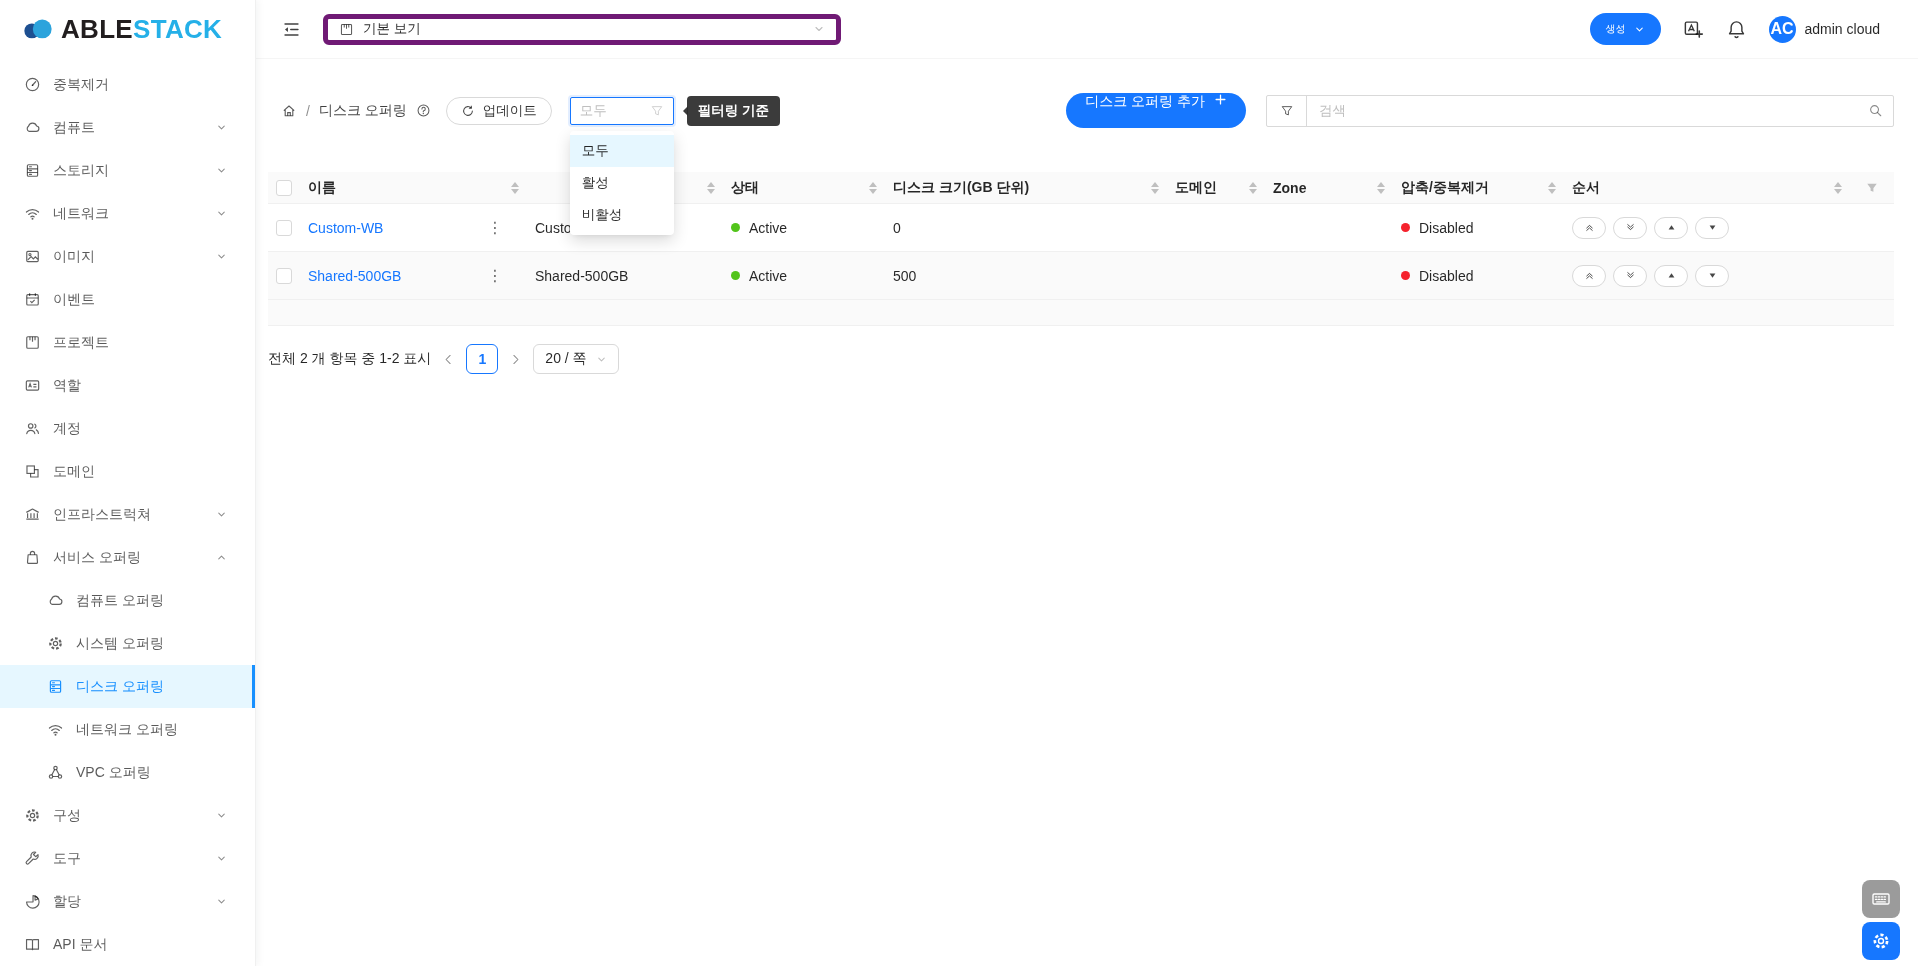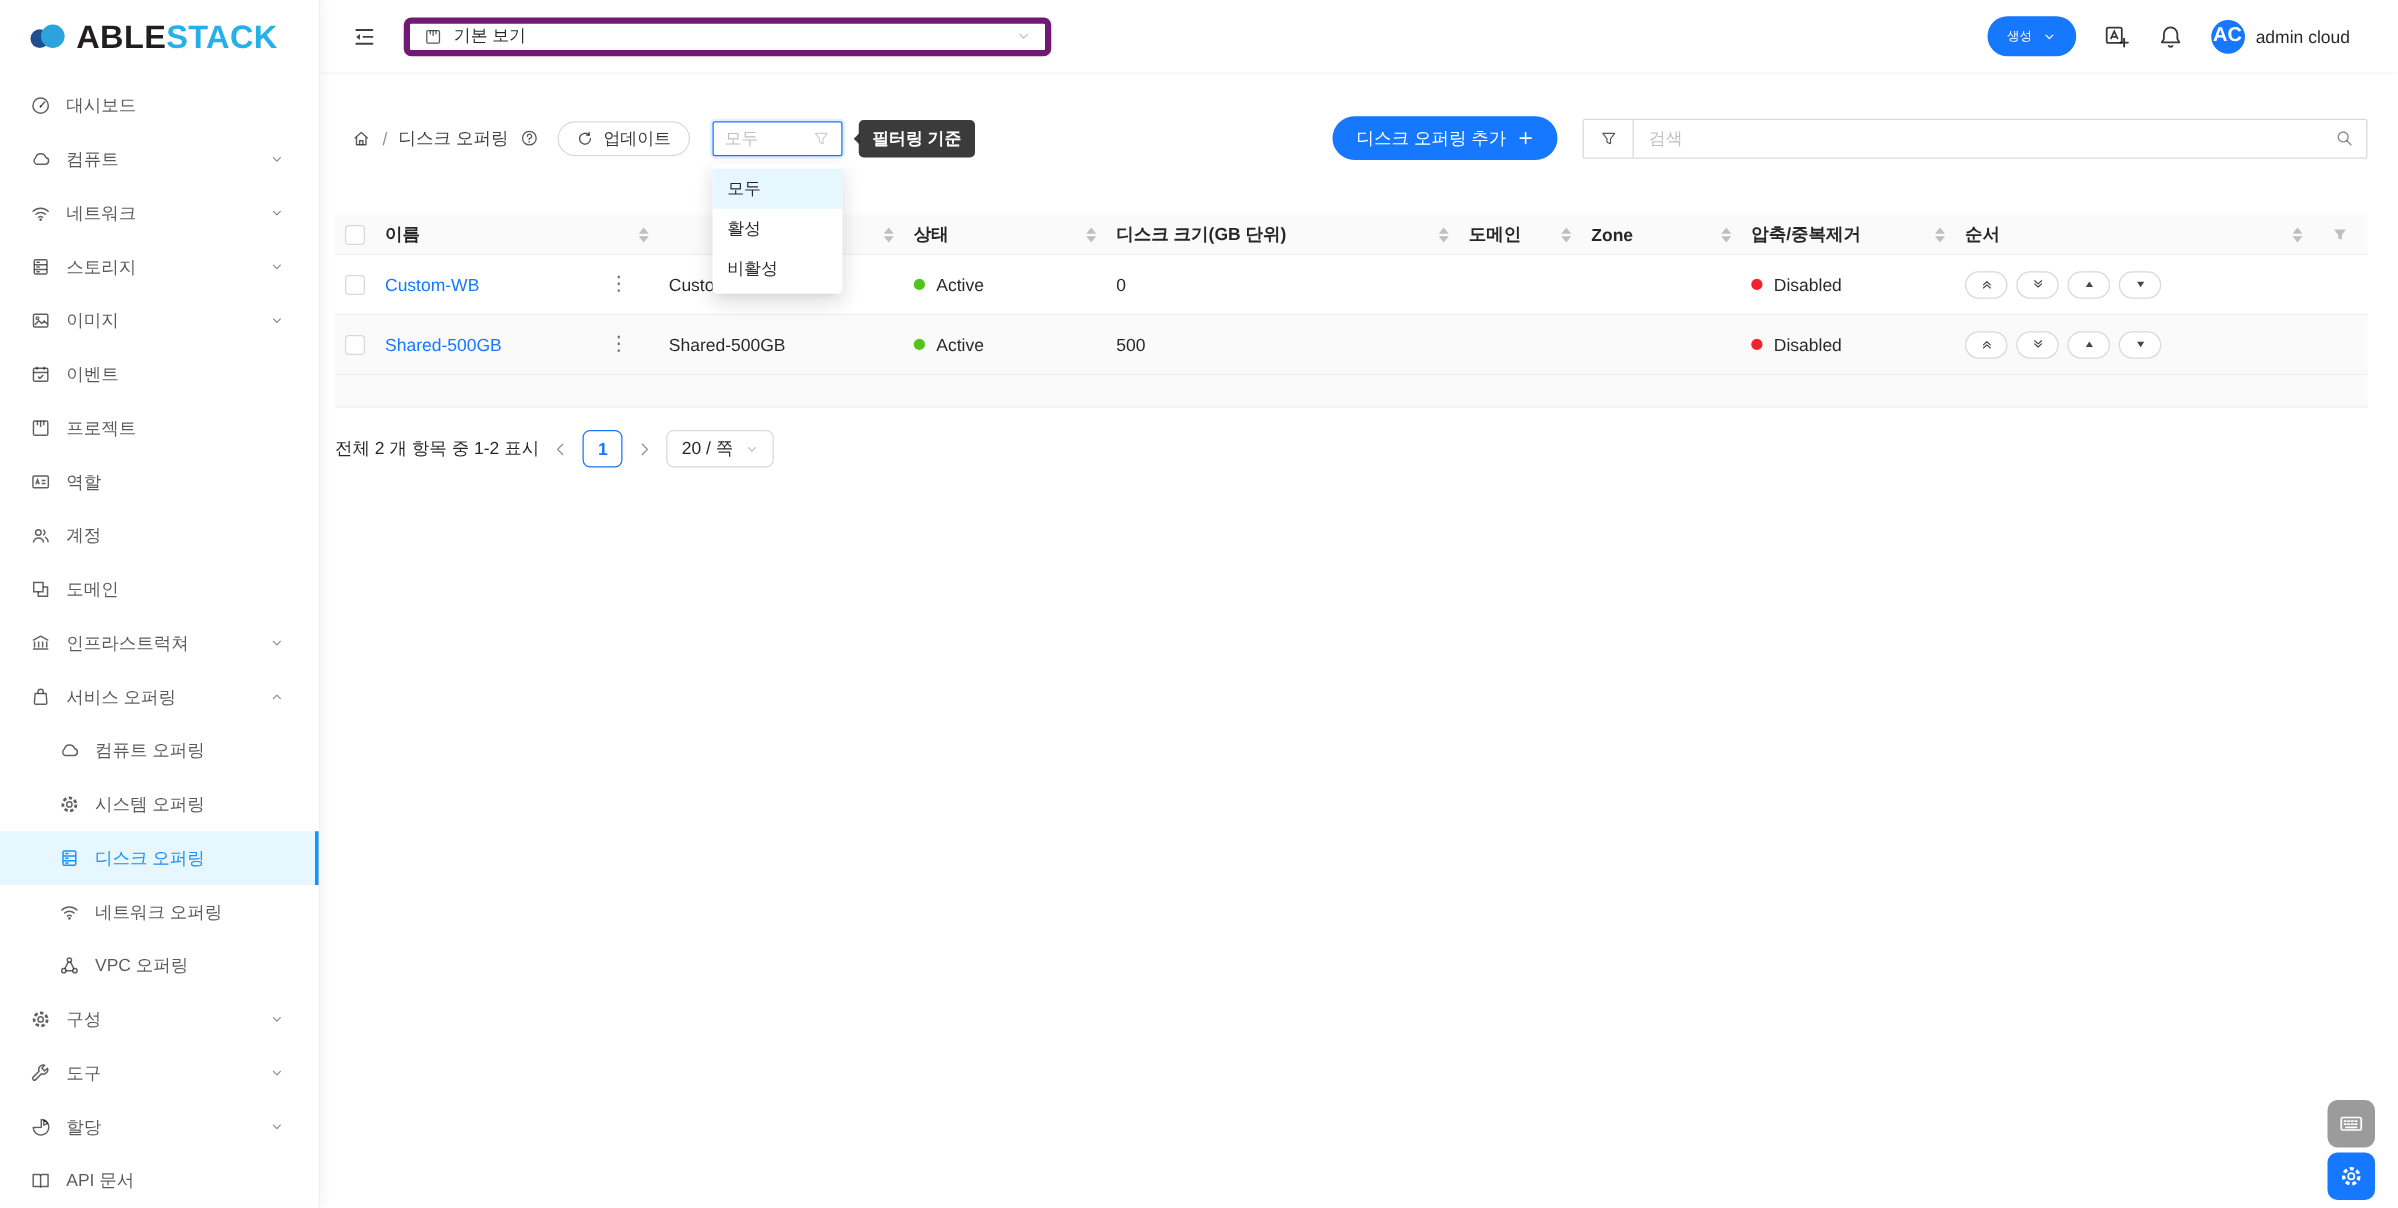--- a/index.html
+++ b/index.html
@@ -49,21 +49,21 @@
   .btn-refresh{margin-left:14px;height:28px;background:#fff;border:1px solid #d9d9d9;border-radius:14px;display:flex;align-items:center;gap:8px;padding:0 14px;font-size:13.5px;color:rgba(0,0,0,.8);cursor:pointer;font-family:inherit}
   .btn-refresh .icon{width:14px;height:14px;color:rgba(0,0,0,.7)}
   .filter-wrap{margin-left:18px;position:relative}
   .filter-select{width:104px;height:28px;background:#fff;border:1px solid #1677ff;border-radius:2px;box-shadow:0 0 0 2px rgba(22,119,255,.12);display:flex;align-items:center;padding:0 9px;font-size:13.5px;color:#bfbfbf;cursor:pointer}
   .filter-select .icon{margin-left:auto;width:14px;height:14px;color:#cfcfcf}
   .tooltip{position:absolute;left:calc(100% + 13px);top:-1px;background:rgba(44,44,44,.93);color:#fff;font-size:13.5px;font-weight:bold;padding:6px 11px;border-radius:4px;white-space:nowrap}
   .tooltip::before{content:"";position:absolute;left:-9px;top:50%;transform:translateY(-50%);border:5px solid transparent;border-right-color:rgba(44,44,44,.93)}
   .dropdown{position:absolute;left:0;top:34px;width:104px;background:#fff;border-radius:4px;box-shadow:0 6px 16px rgba(0,0,0,.14),0 3px 6px -4px rgba(0,0,0,.12);padding:4px 0;z-index:80}
   .dd-option{height:32px;display:flex;align-items:center;padding:0 12px;font-size:13.5px;color:rgba(0,0,0,.85);cursor:pointer}
   .dd-option.selected{background:#e6f7ff}
-  .btn-add{margin-left:auto;background:#1677ff;color:#fff;border:none;border-radius:18px;height:35px;padding:0 19px;font-size:14px;display:flex;align-items:center;gap:9px;cursor:pointer;font-family:inherit}
+  .btn-add{margin-left:auto;background:#1677ff;color:#fff;border:none;border-radius:18px;height:35px;padding:0 19px;font-size:14px;display:flex;align-items:flex-start;gap:9px;cursor:pointer;font-family:inherit}
   .btn-add .icon{width:13px;height:13px;color:#fff}
   .search-group{margin-left:20px;width:628px;height:32px;display:flex;align-items:stretch;border:1px solid #d9d9d9;border-radius:2px;background:#fff;overflow:hidden}
   .search-prefix{width:40px;border-right:1px solid #d9d9d9;display:flex;align-items:center;justify-content:center;color:rgba(0,0,0,.65);cursor:pointer}
   .search-prefix .icon{width:14px;height:14px}
   .search-input{flex:1;border:none;outline:none;padding:0 12px;font-size:13.5px;color:rgba(0,0,0,.85);font-family:inherit;background:transparent}
   .search-input::placeholder{color:#bfbfbf}
   .search-suffix{width:36px;display:flex;align-items:center;justify-content:center;color:rgba(0,0,0,.45);cursor:pointer}
   .search-suffix .icon{width:15px;height:15px}
 
   
@@ -274,55 +274,55 @@
         </span>
       <span class="logo-text"><span class="logo-able">ABLE</span><span class="logo-stack">STACK</span></span>
     </div>
     <nav class="nav">
       <div class="nav-item">
           <span class="icon">
             <svg width="17" height="17">
               <use href="#i-gauge"></use>
             </svg>
           </span>
-          <span>대시보드</span>
+          <span>중복제거</span>
         </div>
       <div class="nav-item">
           <span class="icon">
             <svg width="17" height="17">
               <use href="#i-cloud"></use>
             </svg>
           </span>
           <span>컴퓨트</span>
           <span class="icon chev">
             <svg width="11" height="11">
               <use href="#i-chevdown"></use>
             </svg>
           </span>
         </div>
       <div class="nav-item">
           <span class="icon">
             <svg width="17" height="17">
+              <use href="#i-storage"></use>
+            </svg>
+          </span>
+          <span>스토리지</span>
+          <span class="icon chev">
+            <svg width="11" height="11">
+              <use href="#i-chevdown"></use>
+            </svg>
+          </span>
+        </div>
+      <div class="nav-item">
+          <span class="icon">
+            <svg width="17" height="17">
               <use href="#i-wifi"></use>
             </svg>
           </span>
           <span>네트워크</span>
-          <span class="icon chev">
-            <svg width="11" height="11">
-              <use href="#i-chevdown"></use>
-            </svg>
-          </span>
-        </div>
-      <div class="nav-item">
-          <span class="icon">
-            <svg width="17" height="17">
-              <use href="#i-storage"></use>
-            </svg>
-          </span>
-          <span>스토리지</span>
           <span class="icon chev">
             <svg width="11" height="11">
               <use href="#i-chevdown"></use>
             </svg>
           </span>
         </div>
       <div class="nav-item">
           <span class="icon">
             <svg width="17" height="17">
               <use href="#i-image"></use>

